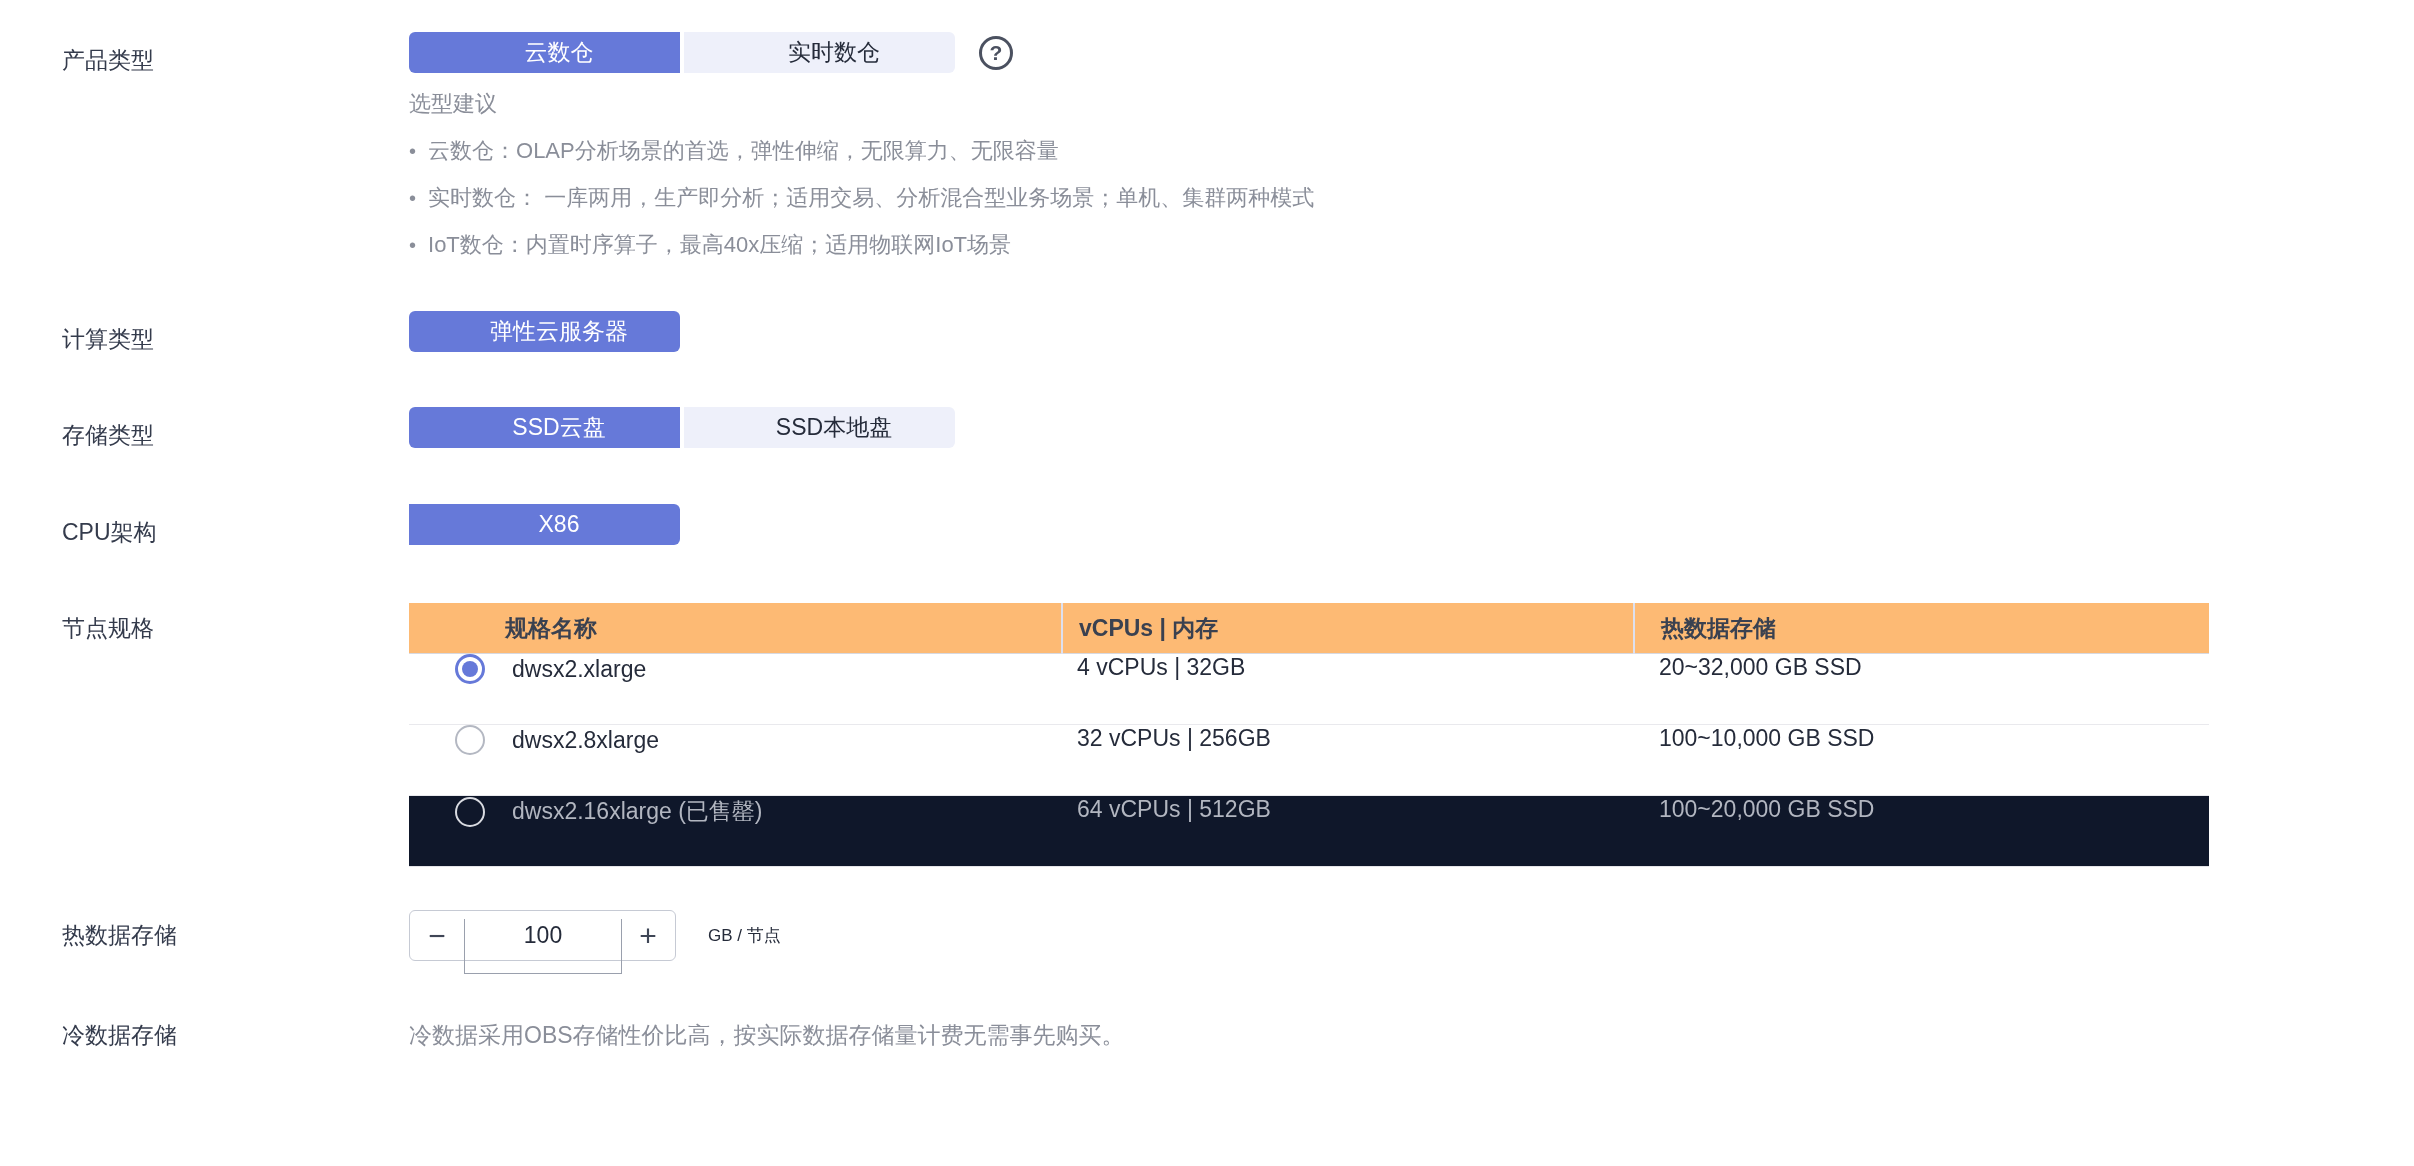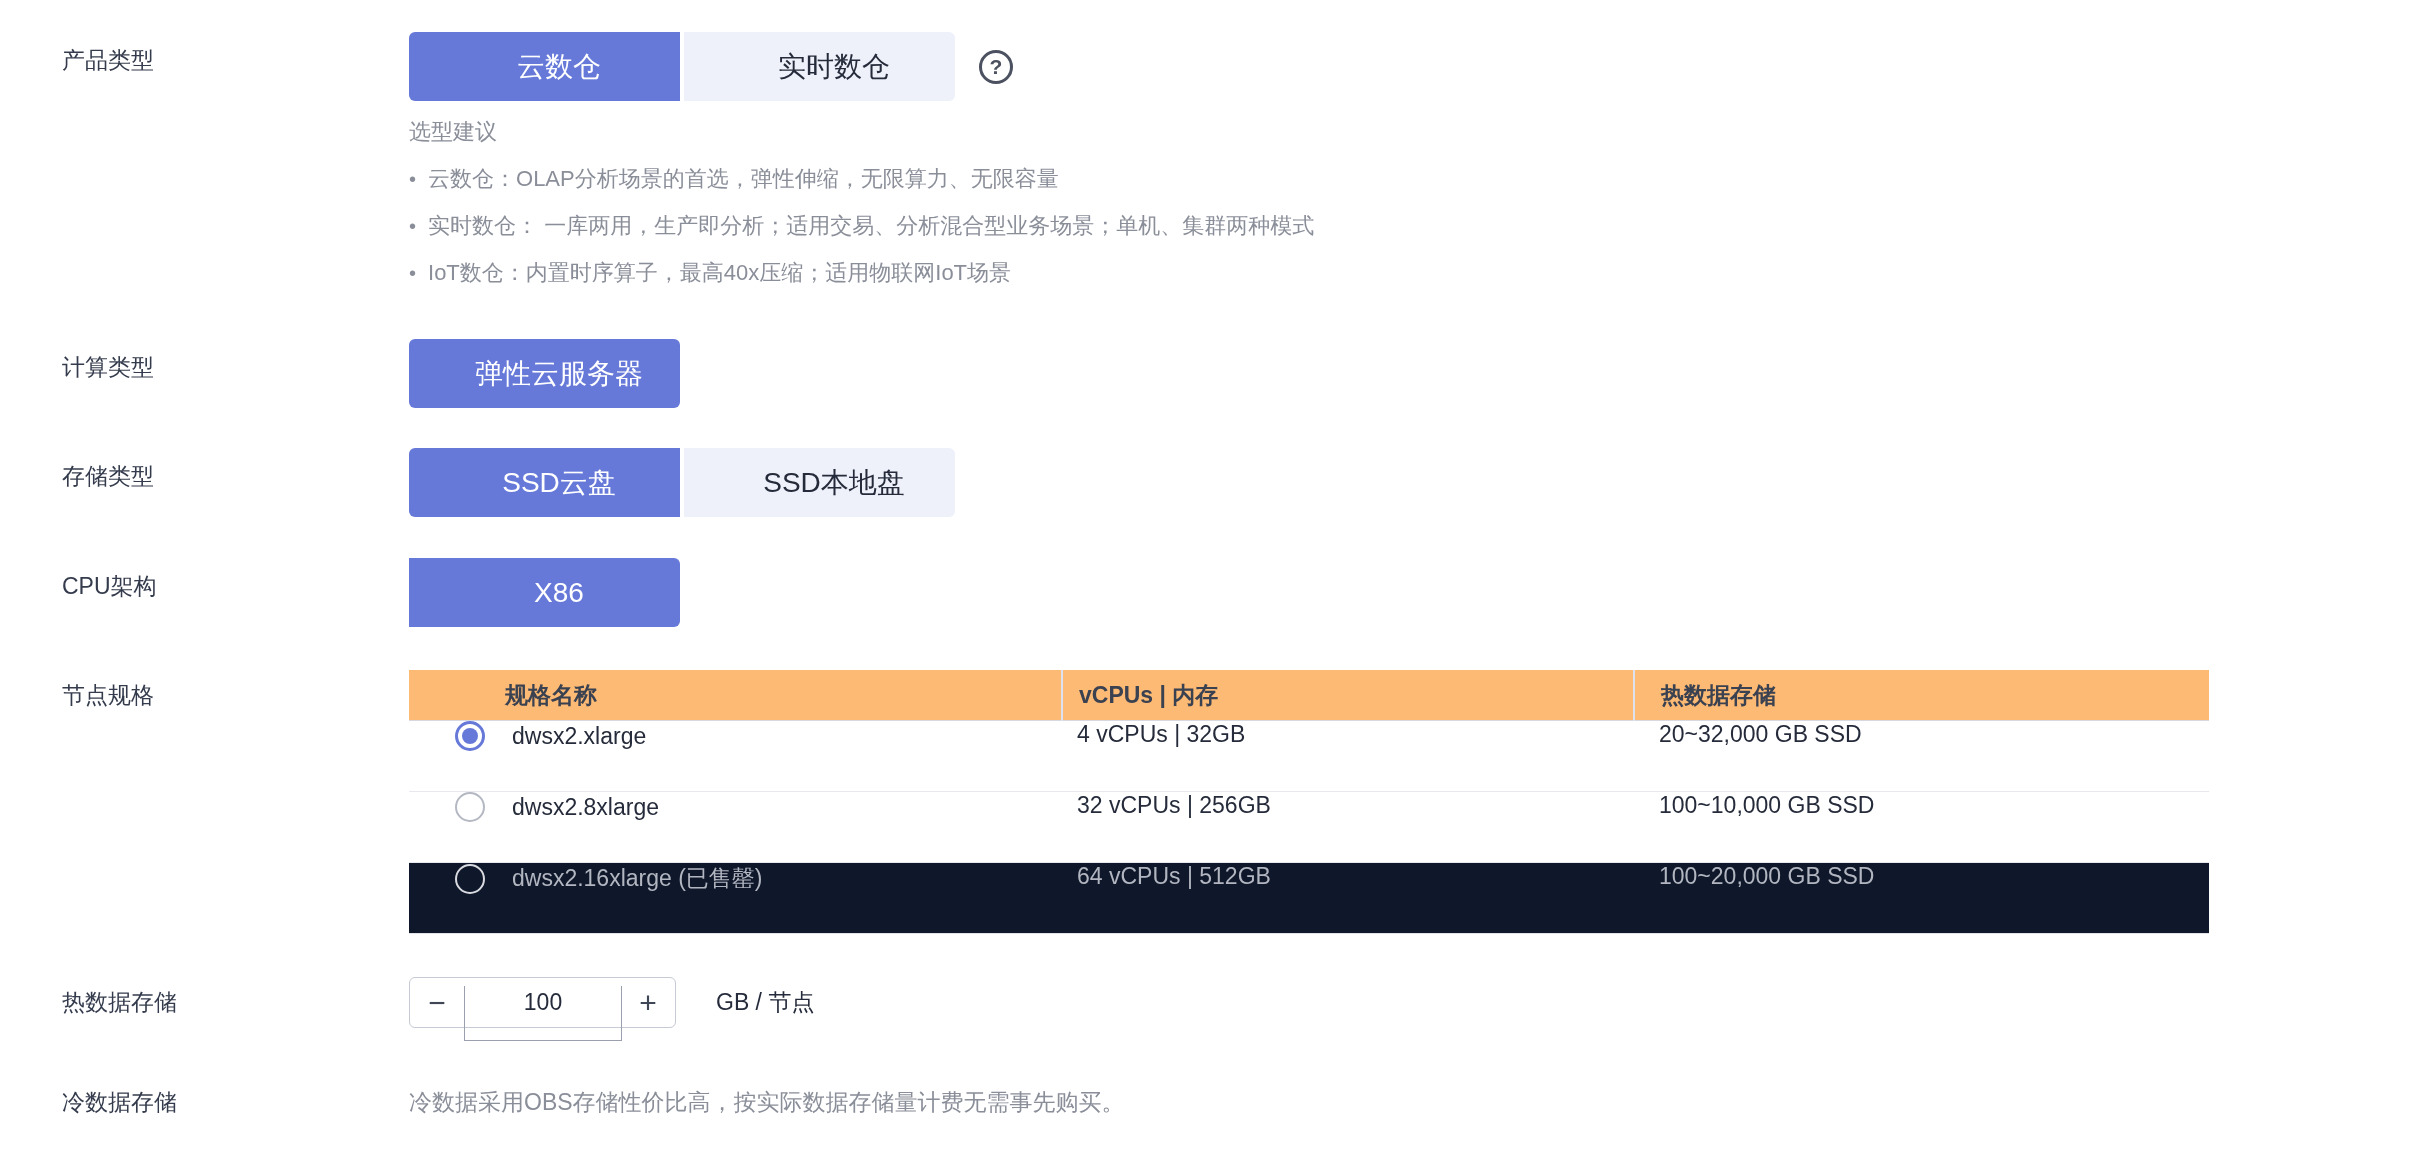--- a/index.html
+++ b/index.html
@@ -17,22 +17,22 @@
 
   .row{display:flex;align-items:flex-start;}
   .flabel{width:409px;padding-left:62px;flex:none;font-size:23px;color:var(--label);}
   .lh56{line-height:56px;}
   .lh51{line-height:51px;}
   .lh58{line-height:51px;}
   .lh30{line-height:30px;}
 
   
   .seg{display:flex;gap:4px;}
-  .seg-btn{min-width:271px;height:69px;display:flex;align-items:center;justify-content:center;
-           font-size:28px;cursor:pointer;user-select:none;padding-left:29px;}
+  .seg-btn{min-width:271px;height:41px;display:flex;align-items:center;justify-content:center;
+           font-size:23px;cursor:pointer;user-select:none;padding-left:29px;}
   .seg-btn.sel{background:var(--blue);color:#fff;}
   .seg-btn.unsel{background:var(--light-seg);color:var(--dark);}
   .seg-btn.first{border-radius:6px 0 0 6px;}
   .seg-btn.last{border-radius:0 6px 6px 0;}
   .seg-btn.only{border-radius:6px;}
 
   .help{width:34px;height:34px;border:3px solid #4b5160;border-radius:50%;margin-left:24px;
         align-self:center;display:flex;align-items:center;justify-content:center;
         font-size:21px;font-weight:700;color:#4b5160;cursor:pointer;}
 
@@ -72,21 +72,21 @@
   .stepper{position:relative;width:267px;height:58px;flex:none;}
   .st-box{position:absolute;left:0;top:0;width:267px;height:51px;border:1px solid #c6cad4;border-radius:6px;}
   .st-btn{position:absolute;top:0;width:56px;height:51px;display:flex;align-items:center;justify-content:center;
           font-size:30px;color:#3f4656;cursor:pointer;user-select:none;}
   .st-minus{left:0;}
   .st-plus{right:0;}
   .st-input{position:absolute;left:55px;top:9px;width:158px;height:55px;
             border:1.5px solid #9aa0ad;border-top:none;background:transparent;
             text-align:center;font-size:23px;color:var(--dark);padding:0 0 22px 0;outline:none;
             font-family:"Liberation Sans","DejaVu Sans",sans-serif;}
-  .st-unit{margin-left:40px;font-size:23px;color:var(--dark);line-height:51px;}
+  .st-unit{margin-left:32px;font-size:17px;color:var(--dark);line-height:51px;}
 
   .cold-text{font-size:23px;line-height:30px;color:var(--grey);}
 </style>
 </head>
 <body>
 
 <div class="page">
 
   <div class="row">
     <div class="flabel lh56">产品类型</div>

